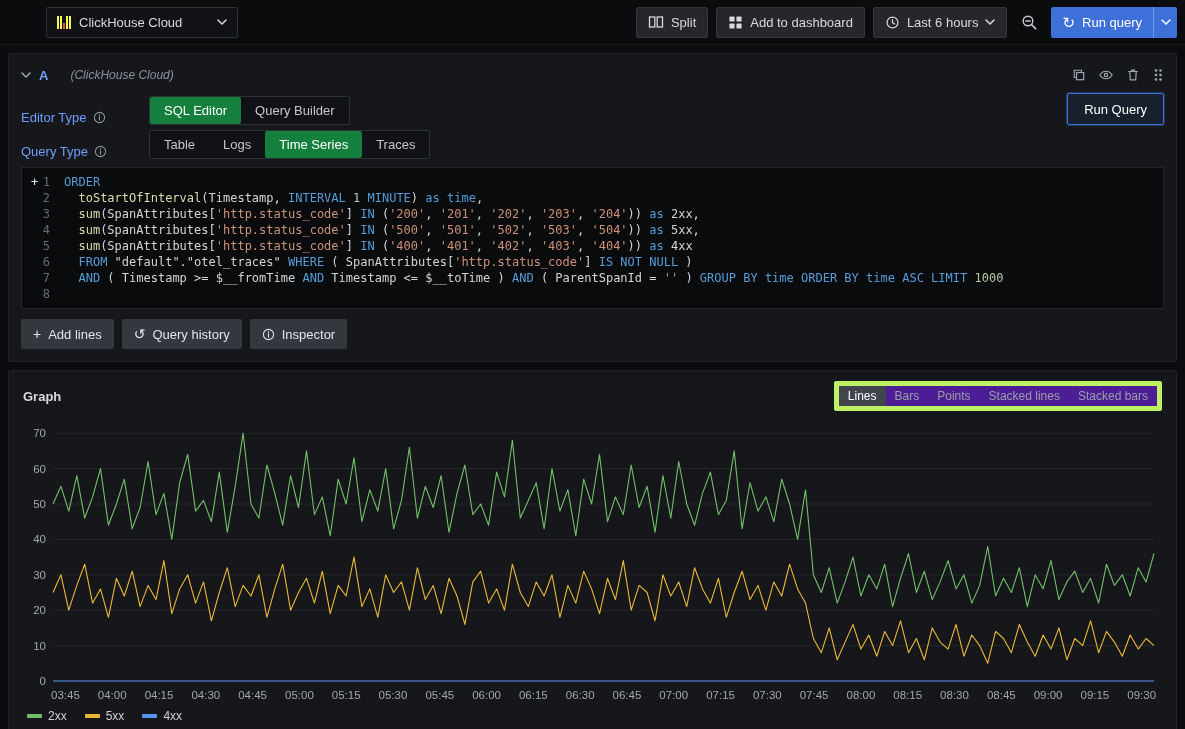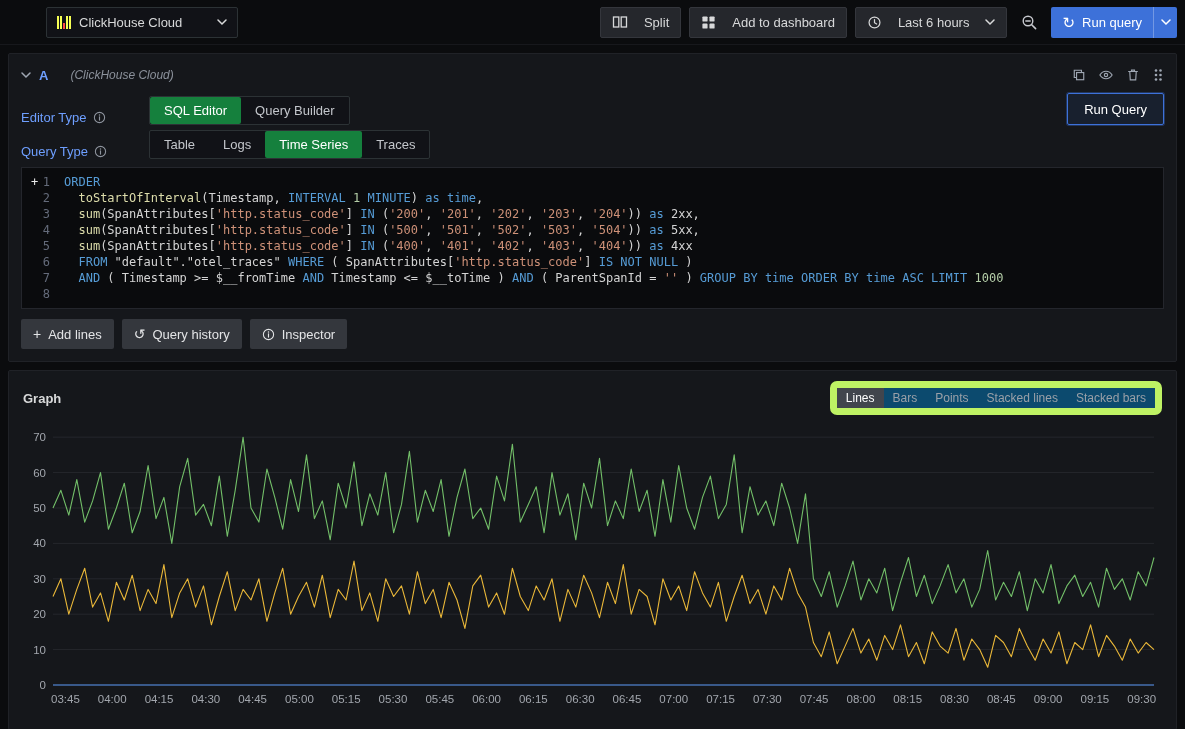--- a/index.html
+++ b/index.html
@@ -16,21 +16,21 @@
   
   .topbar{height:45px;display:flex;align-items:center;justify-content:space-between;
           padding:0 8px;border-bottom:1px solid #17181c;}
   .ds-picker{display:flex;align-items:center;gap:8px;height:31px;padding:0 10px;
              border:1px solid #2c3235;border-radius:2px;background:#111217;cursor:pointer;min-width:192px;margin-left:38px;}
   .ds-picker .label{flex:1;color:#d8d9da;}
   .ch-logo{display:inline-flex;align-items:flex-end;gap:1px;height:13px;}
   .ch-logo i{display:block;width:2px;height:13px;background:#f6ff54;}
   .ch-logo i.red{height:6px;background:#ff4646;}
   .top-actions{display:flex;align-items:center;gap:8px;}
-  .btn{display:inline-flex;align-items:center;gap:16px;height:31px;padding:0 11px;
+  .btn{display:inline-flex;align-items:center;gap:7px;height:31px;padding:0 11px;
        background:#25272c;border:1px solid #34363c;border-radius:2px;
        font-size:13px;font-weight:500;color:#d8d9da;cursor:pointer;}
   .icon-btn{display:inline-flex;align-items:center;justify-content:center;height:31px;width:28px;
             background:transparent;border:none;color:#c7c9ce;cursor:pointer;}
   .run-split{display:inline-flex;height:31px;border-radius:2px;overflow:hidden;cursor:pointer;}
   .run-main{display:flex;align-items:center;gap:7px;background:#3d71d9;color:#fff;
             padding:0 11px;font-size:13px;font-weight:500;}
   .run-caret{display:flex;align-items:center;justify-content:center;width:24px;
              background:#3d71d9;border-left:1px solid rgba(255,255,255,.28);color:#fff;}
   .uglyph{font-size:15px;line-height:1;}
@@ -69,21 +69,21 @@
   .actions-row{display:flex;gap:8px;margin-top:10px;}
   .gbtn{display:inline-flex;align-items:center;gap:7px;height:30px;padding:0 12px;
         background:#34373d;border:none;border-radius:2px;color:#e3e4e6;
         font-size:13px;font-weight:500;cursor:pointer;}
   .gbtn .uglyph{font-size:14px;}
 
   
   .graph-panel{padding:10px 14px 20px;}
   .graph-header{display:flex;align-items:center;justify-content:space-between;margin-bottom:2px;}
   .graph-title{font-size:13px;font-weight:700;color:#d8d9da;}
-  .mode-group{display:inline-flex;background:#0c4a6e;border:7px solid #bef264;border-radius:7px;overflow:hidden;}
+  .mode-group{display:inline-flex;background:#4c1d95;border:5px solid #bef264;border-radius:2px;overflow:hidden;}
   .mode-opt{padding:3px 9px;font-size:12px;color:#9aa0a8;cursor:pointer;white-space:nowrap;}
   .mode-opt.selected{background:#41454d;color:#fff;}
   #chart{width:100%;height:292px;}
   .legend{display:flex;gap:18px;align-items:center;padding:4px 2px 2px 4px;}
   .legend-item{display:flex;align-items:center;gap:6px;font-size:12px;color:#d0d2d5;cursor:pointer;}
   .swatch{width:15px;height:4px;border-radius:1px;display:inline-block;}
 </style>
 </head>
 <body>
 
@@ -336,13 +336,27 @@
         <text x="931.4988000000001" y="286" fill="#a2a6ad" font-size="11.5" font-family="&quot;Liberation Sans&quot;, sans-serif" text-anchor="middle">08:30</text>
         <text x="978.2913000000001" y="286" fill="#a2a6ad" font-size="11.5" font-family="&quot;Liberation Sans&quot;, sans-serif" text-anchor="middle">08:45</text>
         <text x="1025.0837999999999" y="286" fill="#a2a6ad" font-size="11.5" font-family="&quot;Liberation Sans&quot;, sans-serif" text-anchor="middle">09:00</text>
         <text x="1071.8763000000001" y="286" fill="#a2a6ad" font-size="11.5" font-family="&quot;Liberation Sans&quot;, sans-serif" text-anchor="middle">09:15</text>
         <text x="1118.6688" y="286" fill="#a2a6ad" font-size="11.5" font-family="&quot;Liberation Sans&quot;, sans-serif" text-anchor="middle">09:30</text>
         <polyline points="30.0,91.0 37.9,73.3 45.8,98.1 53.8,62.6 61.7,105.1 69.6,83.9 77.5,55.6 85.4,112.2 93.4,91.0 101.3,66.2 109.2,115.8 117.1,94.5 125.1,48.5 133.0,101.6 140.9,80.4 148.8,126.4 156.7,69.7 164.7,41.4 172.6,98.1 180.5,87.4 188.4,108.7 196.3,59.1 204.3,119.3 212.2,73.3 220.1,20.2 228.0,91.0 235.9,105.1 243.9,52.0 251.8,80.4 259.7,112.2 267.6,62.6 275.5,94.5 283.5,37.9 291.4,101.6 299.3,83.9 307.2,122.8 315.2,66.2 323.1,91.0 331.0,44.9 338.9,108.7 346.8,76.8 354.8,98.1 362.7,55.6 370.6,115.8 378.5,87.4 386.4,34.3 394.4,105.1 402.3,73.3 410.2,94.5 418.1,62.6 426.0,119.3 434.0,80.4 441.9,52.0 449.8,101.6 457.7,91.0 465.6,112.2 473.6,59.1 481.5,83.9 489.4,27.2 497.3,105.1 505.3,87.4 513.2,69.7 521.1,115.8 529.0,55.6 536.9,98.1 544.9,76.8 552.8,122.8 560.7,66.2 568.6,91.0 576.5,41.4 584.5,108.7 592.4,83.9 600.3,101.6 608.2,52.0 616.1,94.5 624.1,73.3 632.0,119.3 639.9,62.6 647.8,105.1 655.7,48.5 663.7,91.0 671.6,112.2 679.5,80.4 687.4,59.1 695.4,101.6 703.3,87.4 711.2,37.9 719.1,115.8 727.0,69.7 735.0,98.1 742.9,83.9 750.8,108.7 758.7,66.2 766.6,91.0 774.6,126.4 782.5,76.8 790.4,161.8 798.3,179.5 806.2,154.7 814.2,190.1 822.1,168.9 830.0,144.1 837.9,183.0 845.8,161.8 853.8,175.9 861.7,151.2 869.6,193.6 877.5,165.3 885.5,140.5 893.4,179.5 901.3,158.2 909.2,186.6 917.1,168.9 925.1,147.6 933.0,175.9 940.9,161.8 948.8,190.1 956.7,172.4 964.7,133.5 972.6,183.0 980.5,165.3 988.4,179.5 996.3,154.7 1004.3,193.6 1012.2,161.8 1020.1,175.9 1028.0,147.6 1035.9,186.6 1043.9,168.9 1051.8,158.2 1059.7,179.5 1067.6,165.3 1075.6,190.1 1083.5,151.2 1091.4,172.4 1099.3,161.8 1107.2,183.0 1115.2,154.7 1123.1,168.9 1131.0,140.5" fill="none" stroke="#73bf69" stroke-width="1.1" stroke-linejoin="round"></polyline>
         <polyline points="30.0,179.5 37.9,161.8 45.8,197.2 53.8,172.4 61.7,151.2 69.6,190.1 77.5,175.9 85.4,204.3 93.4,165.3 101.3,183.0 109.2,158.2 117.1,193.6 125.1,172.4 133.0,186.6 140.9,147.6 148.8,200.7 156.7,175.9 164.7,161.8 172.6,190.1 180.5,168.9 188.4,207.8 196.3,179.5 204.3,154.7 212.2,193.6 220.1,172.4 228.0,183.0 235.9,161.8 243.9,204.3 251.8,175.9 259.7,151.2 267.6,197.2 275.5,179.5 283.5,165.3 291.4,190.1 299.3,158.2 307.2,200.7 315.2,172.4 323.1,183.0 331.0,144.1 338.9,193.6 346.8,175.9 354.8,204.3 362.7,161.8 370.6,179.5 378.5,168.9 386.4,197.2 394.4,154.7 402.3,186.6 410.2,172.4 418.1,200.7 426.0,165.3 434.0,183.0 441.9,211.4 449.8,168.9 457.7,158.2 465.6,190.1 473.6,175.9 481.5,197.2 489.4,151.2 497.3,179.5 505.3,193.6 513.2,168.9 521.1,183.0 529.0,161.8 536.9,204.3 544.9,172.4 552.8,190.1 560.7,158.2 568.6,175.9 576.5,200.7 584.5,165.3 592.4,186.6 600.3,147.6 608.2,197.2 616.1,172.4 624.1,179.5 632.0,207.8 639.9,161.8 647.8,183.0 655.7,168.9 663.7,193.6 671.6,154.7 679.5,175.9 687.4,190.1 695.4,165.3 703.3,204.3 711.2,179.5 719.1,158.2 727.0,186.6 735.0,172.4 742.9,197.2 750.8,168.9 758.7,183.0 766.6,151.2 774.6,175.9 782.5,190.1 790.4,225.5 798.3,239.7 806.2,214.9 814.2,246.8 822.1,229.1 830.0,211.4 837.9,236.1 845.8,222.0 853.8,243.2 861.7,218.4 869.6,232.6 877.5,207.8 885.5,239.7 893.4,225.5 901.3,246.8 909.2,214.9 917.1,229.1 925.1,236.1 933.0,211.4 940.9,243.2 948.8,222.0 956.7,232.6 964.7,250.3 972.6,218.4 980.5,225.5 988.4,239.7 996.3,211.4 1004.3,229.1 1012.2,243.2 1020.1,222.0 1028.0,236.1 1035.9,214.9 1043.9,246.8 1051.8,225.5 1059.7,232.6 1067.6,207.8 1075.6,239.7 1083.5,218.4 1091.4,229.1 1099.3,243.2 1107.2,222.0 1115.2,236.1 1123.1,225.5 1131.0,232.6" fill="none" stroke="#eab839" stroke-width="1.1" stroke-linejoin="round"></polyline>
         <polyline points="30.0,268.0 1131.0,268.0" fill="none" stroke="#5794f2" stroke-width="1.1" stroke-linejoin="round"></polyline>
       </svg>
     </div>
+  <div class="legend">
+      <div class="legend-item">
+        <span class="swatch" style="background: rgb(115, 191, 105);"></span>
+        <span>2xx</span>
+      </div>
+      <div class="legend-item">
+        <span class="swatch" style="background: rgb(234, 184, 57);"></span>
+        <span>5xx</span>
+      </div>
+      <div class="legend-item">
+        <span class="swatch" style="background: rgb(87, 148, 242);"></span>
+        <span>4xx</span>
+      </div>
+    </div>
 </section>
 
 </body></html>

